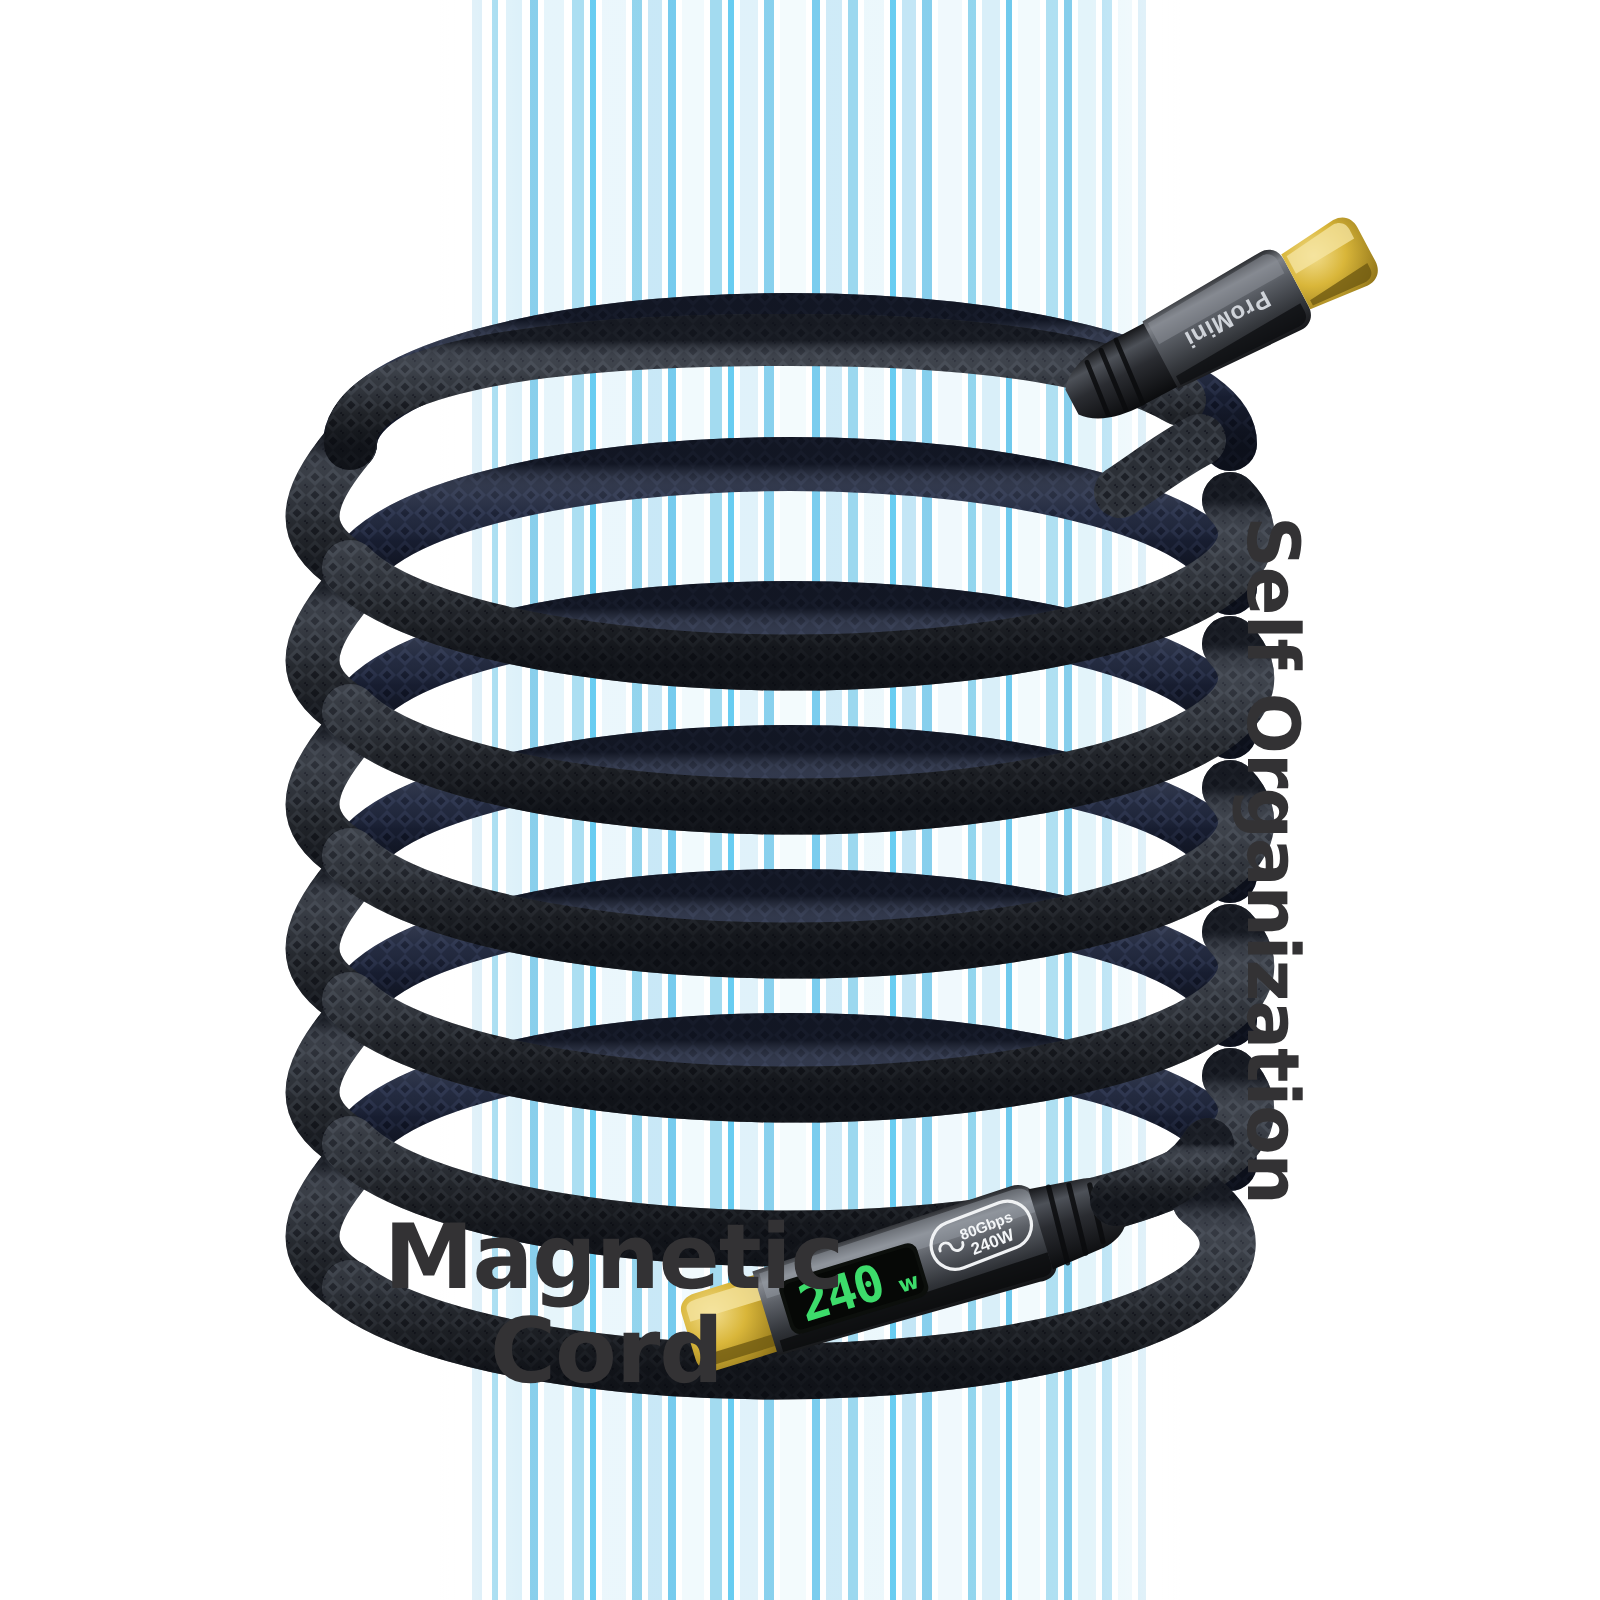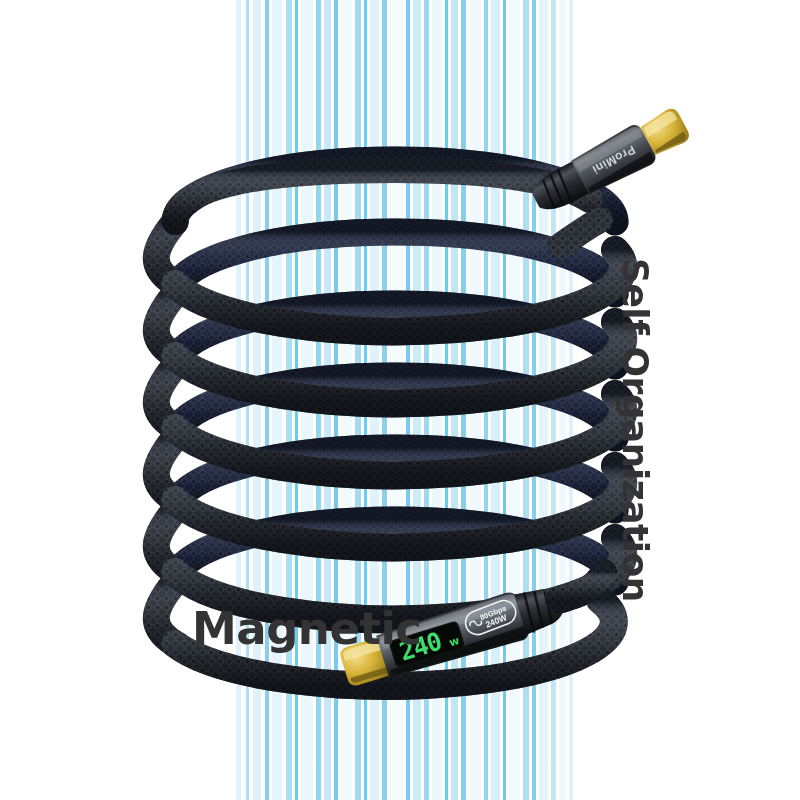--- a/index.html
+++ b/index.html
@@ -323,15 +323,16 @@
       </g>
     </g>
 
     <g>
       <path d="M558,600 C580,596 596,586 604,572" fill="none" stroke="url(#weave)" stroke-width="26" stroke-linecap="round"></path>
       <path d="M558,600 C580,596 596,586 604,572" fill="none" stroke="url(#tubeShadeH)" stroke-width="26" stroke-linecap="round" opacity="0.7"></path>
     </g>
   </svg>
 
   <div class="label-text" id="magnetic-line1">Magnetic</div>
+  <div class="label-text" id="magnetic-line2">Cord</div>
   <div class="label-text" id="self-org">Self Organization</div>
 
 </div>
 
 </body></html>

